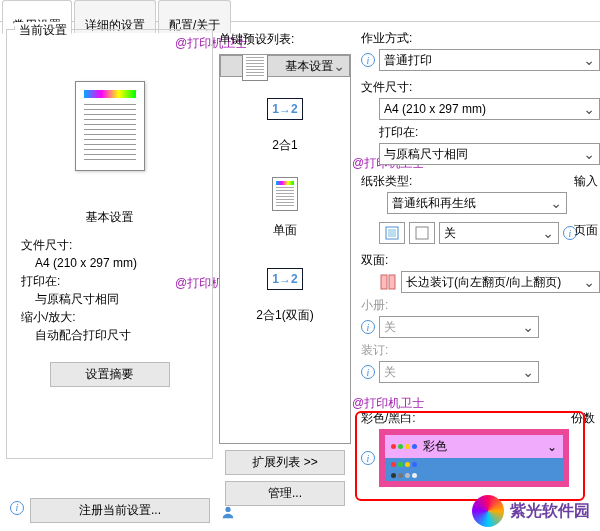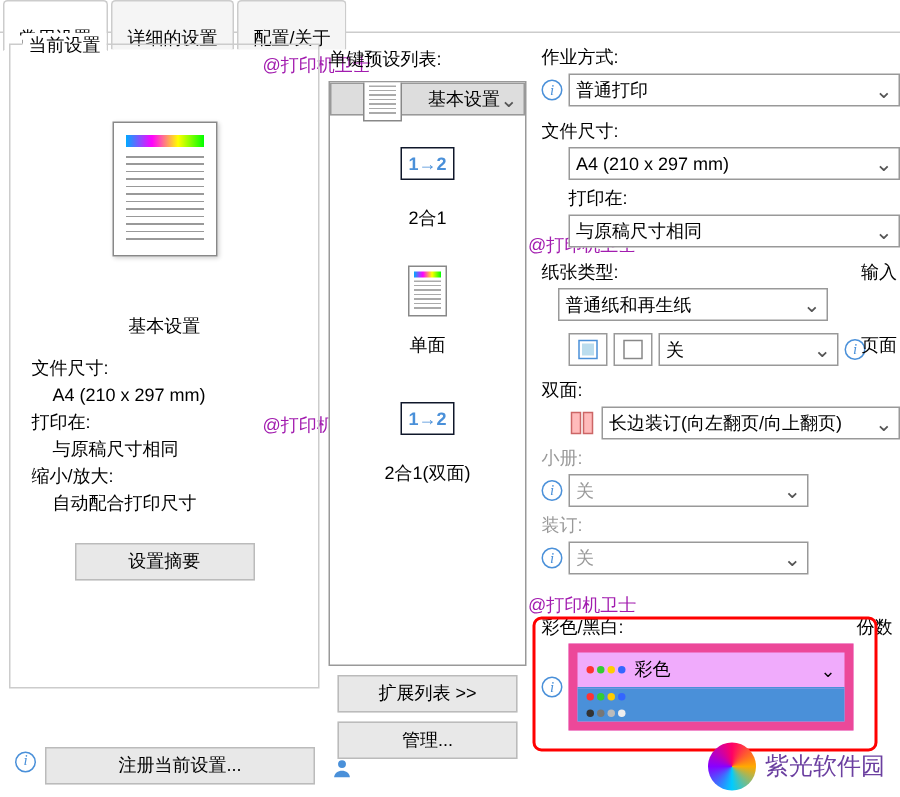--- a/index.html
+++ b/index.html
@@ -46,21 +46,21 @@
 .highlight{position:absolute;border:2px solid red;border-radius:6px;pointer-events:none}
 .color-box{border:6px solid #ec4899;background:#f0abfc;width:190px}
 .color-sel{display:flex;align-items:center;gap:6px;padding:3px 6px;border-bottom:1px solid #4a90d9;cursor:pointer}
 .color-opts{background:#4a90d9}
 .color-opt{display:flex;align-items:center;padding:3px 6px;cursor:pointer}
 .dots{display:flex;gap:2px}
 .dot{width:5px;height:5px;border-radius:50%}
 .watermark{position:absolute;color:#a21caf;font-size:12px;pointer-events:none;z-index:-1}
 .logo-ov{position:absolute;bottom:4px;right:10px;display:flex;align-items:center;gap:6px}
 .logo-swirl{width:32px;height:32px;border-radius:50%;background:conic-gradient(#f06,#fa0,#0cf,#80f,#f06)}
-.logo-txt{font-size:16px;font-weight:normal;color:#6b3fa0}
+.logo-txt{font-size:16px;font-weight:bold;color:#6b3fa0}
 .rlabel{position:absolute;right:2px}
 </style>
 </head>
 <body>
 
 <div class="watermark" style="top:35px;left:175px">@打印机卫士</div>
 <div class="watermark" style="top:155px;left:352px">@打印机卫士</div>
 <div class="watermark" style="top:275px;left:175px">@打印机卫士</div>
 <div class="watermark" style="top:395px;left:352px">@打印机卫士</div>
 
@@ -156,21 +156,21 @@
       <div class="frow">
         <div class="sel" style="margin-left:18px">
             <span>与原稿尺寸相同</span>
           </div>
       </div>
     </div>
     <div class="field" style="margin-top:8px;position:relative">
       <span class="flabel">纸张类型:</span>
       <span class="rlabel" style="top:0">输入</span>
       <div class="frow">
-        <div class="sel" style="margin-left:11px;width:180px;flex:0 0 180px">
+        <div class="sel" style="margin-left:26px;width:180px;flex:0 0 180px">
             <span>普通纸和再生纸</span>
           </div>
       </div>
     </div>
     <div class="field" style="margin-top:8px;position:relative">
       <span class="rlabel" style="top:0">页面</span>
       <div class="pages-row" style="margin-left:18px">
         <div class="pg-btn">
           <svg width="14" height="14">
               <rect x="1" y="1" width="12" height="12" fill="#fff" stroke="#4a90d9"></rect>

